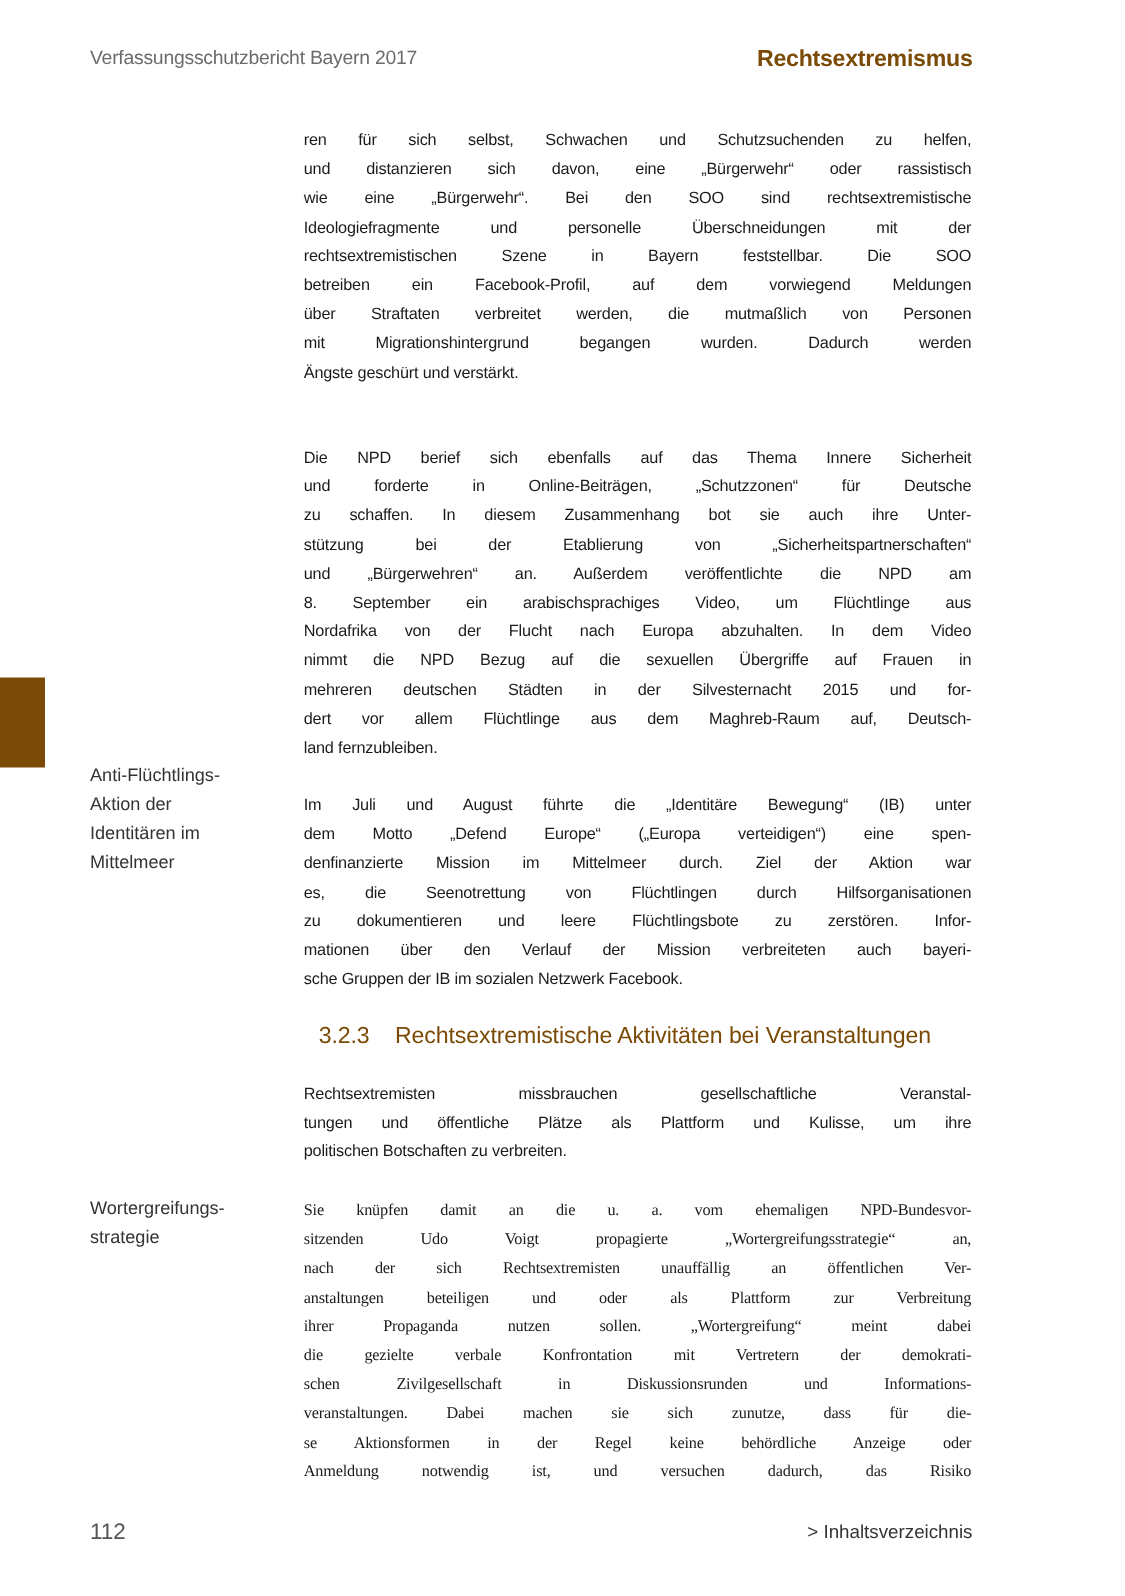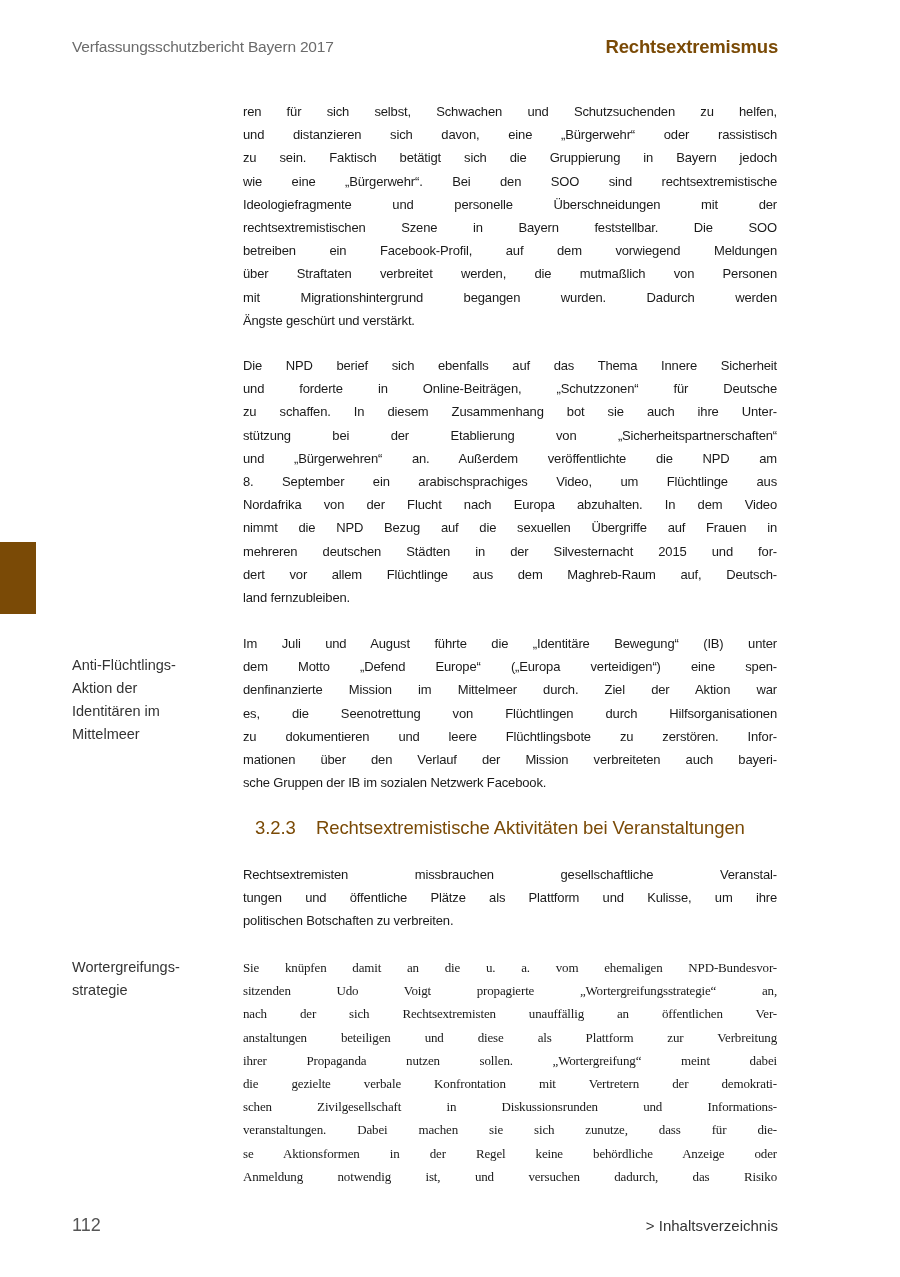--- a/index.html
+++ b/index.html
@@ -22,35 +22,34 @@
 <body>
 
 <div>
   <div class="header-left">Verfassungsschutzbericht Bayern 2017</div>
   <div class="header-right">Rechtsextremismus</div>
 </div>
 
 <div class="chapter-tab"></div>
 
 <div class="margin-note" style="top:610px;">
-  <span class="line last" style="white-space:nowrap;text-align:left;margin-top:44px;">Anti-Flüchtlings-</span>
+  <span class="line last" style="white-space:nowrap;text-align:left;">Anti-Flüchtlings-</span>
   <span class="line last" style="white-space:nowrap;text-align:left;">Aktion der</span>
   <span class="line last" style="white-space:nowrap;text-align:left;">Identitären im</span>
   <span class="line last" style="white-space:nowrap;text-align:left;">Mittelmeer</span>
 </div>
 <div class="margin-note" style="top:956px;">
   <span class="line last" style="white-space:nowrap;text-align:left;">Wortergreifungs-</span>
   <span class="line last" style="white-space:nowrap;text-align:left;">strategie</span>
 </div>
 
 <div class="body" style="top:100px;">
   <p class="para">
     <span class="line">ren für sich selbst, Schwachen und Schutzsuchenden zu helfen,</span>
     <span class="line">und distanzieren sich davon, eine „Bürgerwehr“ oder rassistisch</span>
-    <span class="line">zu sein. Faktisch betätigt sich die Gruppierung in Bayern jedoch</span>
     <span class="line">wie eine „Bürgerwehr“. Bei den SOO sind rechtsextremistische</span>
     <span class="line">Ideologiefragmente und personelle Überschneidungen mit der</span>
     <span class="line">rechtsextremistischen Szene in Bayern feststellbar. Die SOO</span>
     <span class="line">betreiben ein Facebook-Profil, auf dem vorwiegend Meldungen</span>
     <span class="line">über Straftaten verbreitet werden, die mutmaßlich von Personen</span>
     <span class="line">mit Migrationshintergrund begangen wurden. Dadurch werden</span>
     <span class="line last">Ängste geschürt und verstärkt.</span>
   </p>
 </div>
 
@@ -92,21 +91,21 @@
     <span class="line">tungen und öffentliche Plätze als Plattform und Kulisse, um ihre</span>
     <span class="line last">politischen Botschaften zu verbreiten.</span>
   </p>
 </div>
 
 <div class="body" style="top:956px;font-family:Liberation Serif, serif;">
   <p class="para">
     <span class="line">Sie knüpfen damit an die u. a. vom ehemaligen NPD-Bundesvor-</span>
     <span class="line">sitzenden Udo Voigt propagierte „Wortergreifungsstrategie“ an,</span>
     <span class="line">nach der sich Rechtsextremisten unauffällig an öffentlichen Ver-</span>
-    <span class="line">anstaltungen beteiligen und diese als Plattform zur Verbreitung</span>
+    <span class="line">anstaltungen beteiligen und oder als Plattform zur Verbreitung</span>
     <span class="line">ihrer Propaganda nutzen sollen. „Wortergreifung“ meint dabei</span>
     <span class="line">die gezielte verbale Konfrontation mit Vertretern der demokrati-</span>
     <span class="line">schen Zivilgesellschaft in Diskussionsrunden und Informations-</span>
     <span class="line">veranstaltungen. Dabei machen sie sich zunutze, dass für die-</span>
     <span class="line">se Aktionsformen in der Regel keine behördliche Anzeige oder</span>
     <span class="line">Anmeldung notwendig ist, und versuchen dadurch, das Risiko</span>
   </p>
 </div>
 
 <div>

